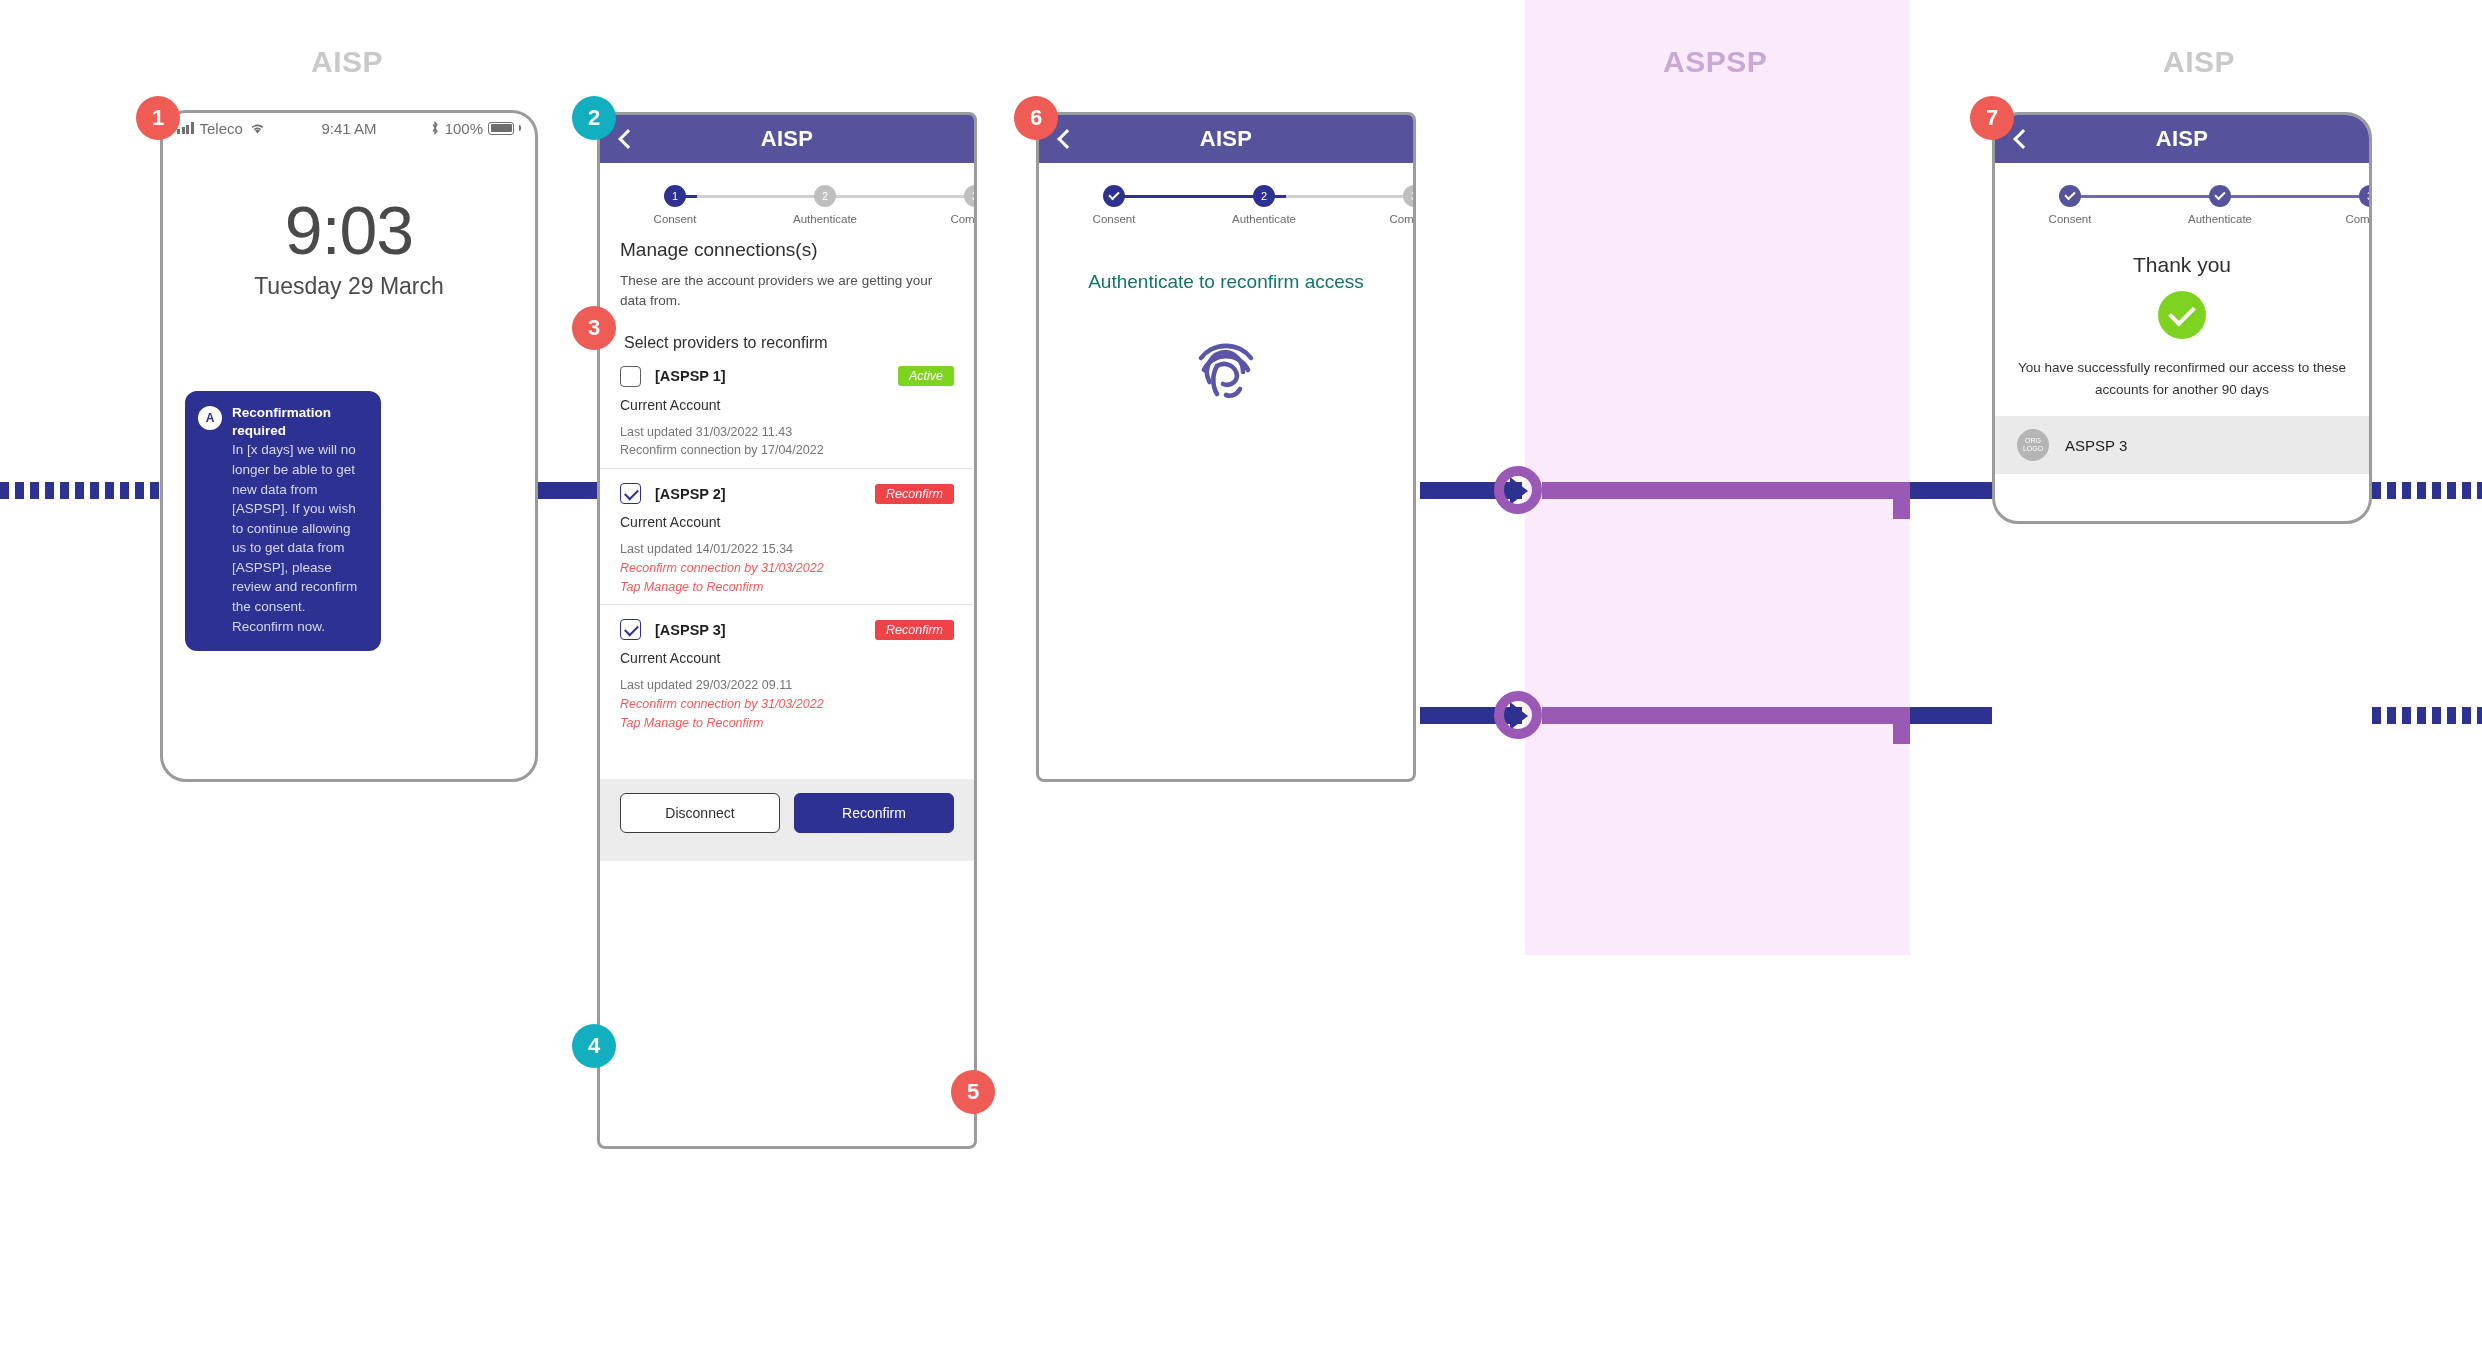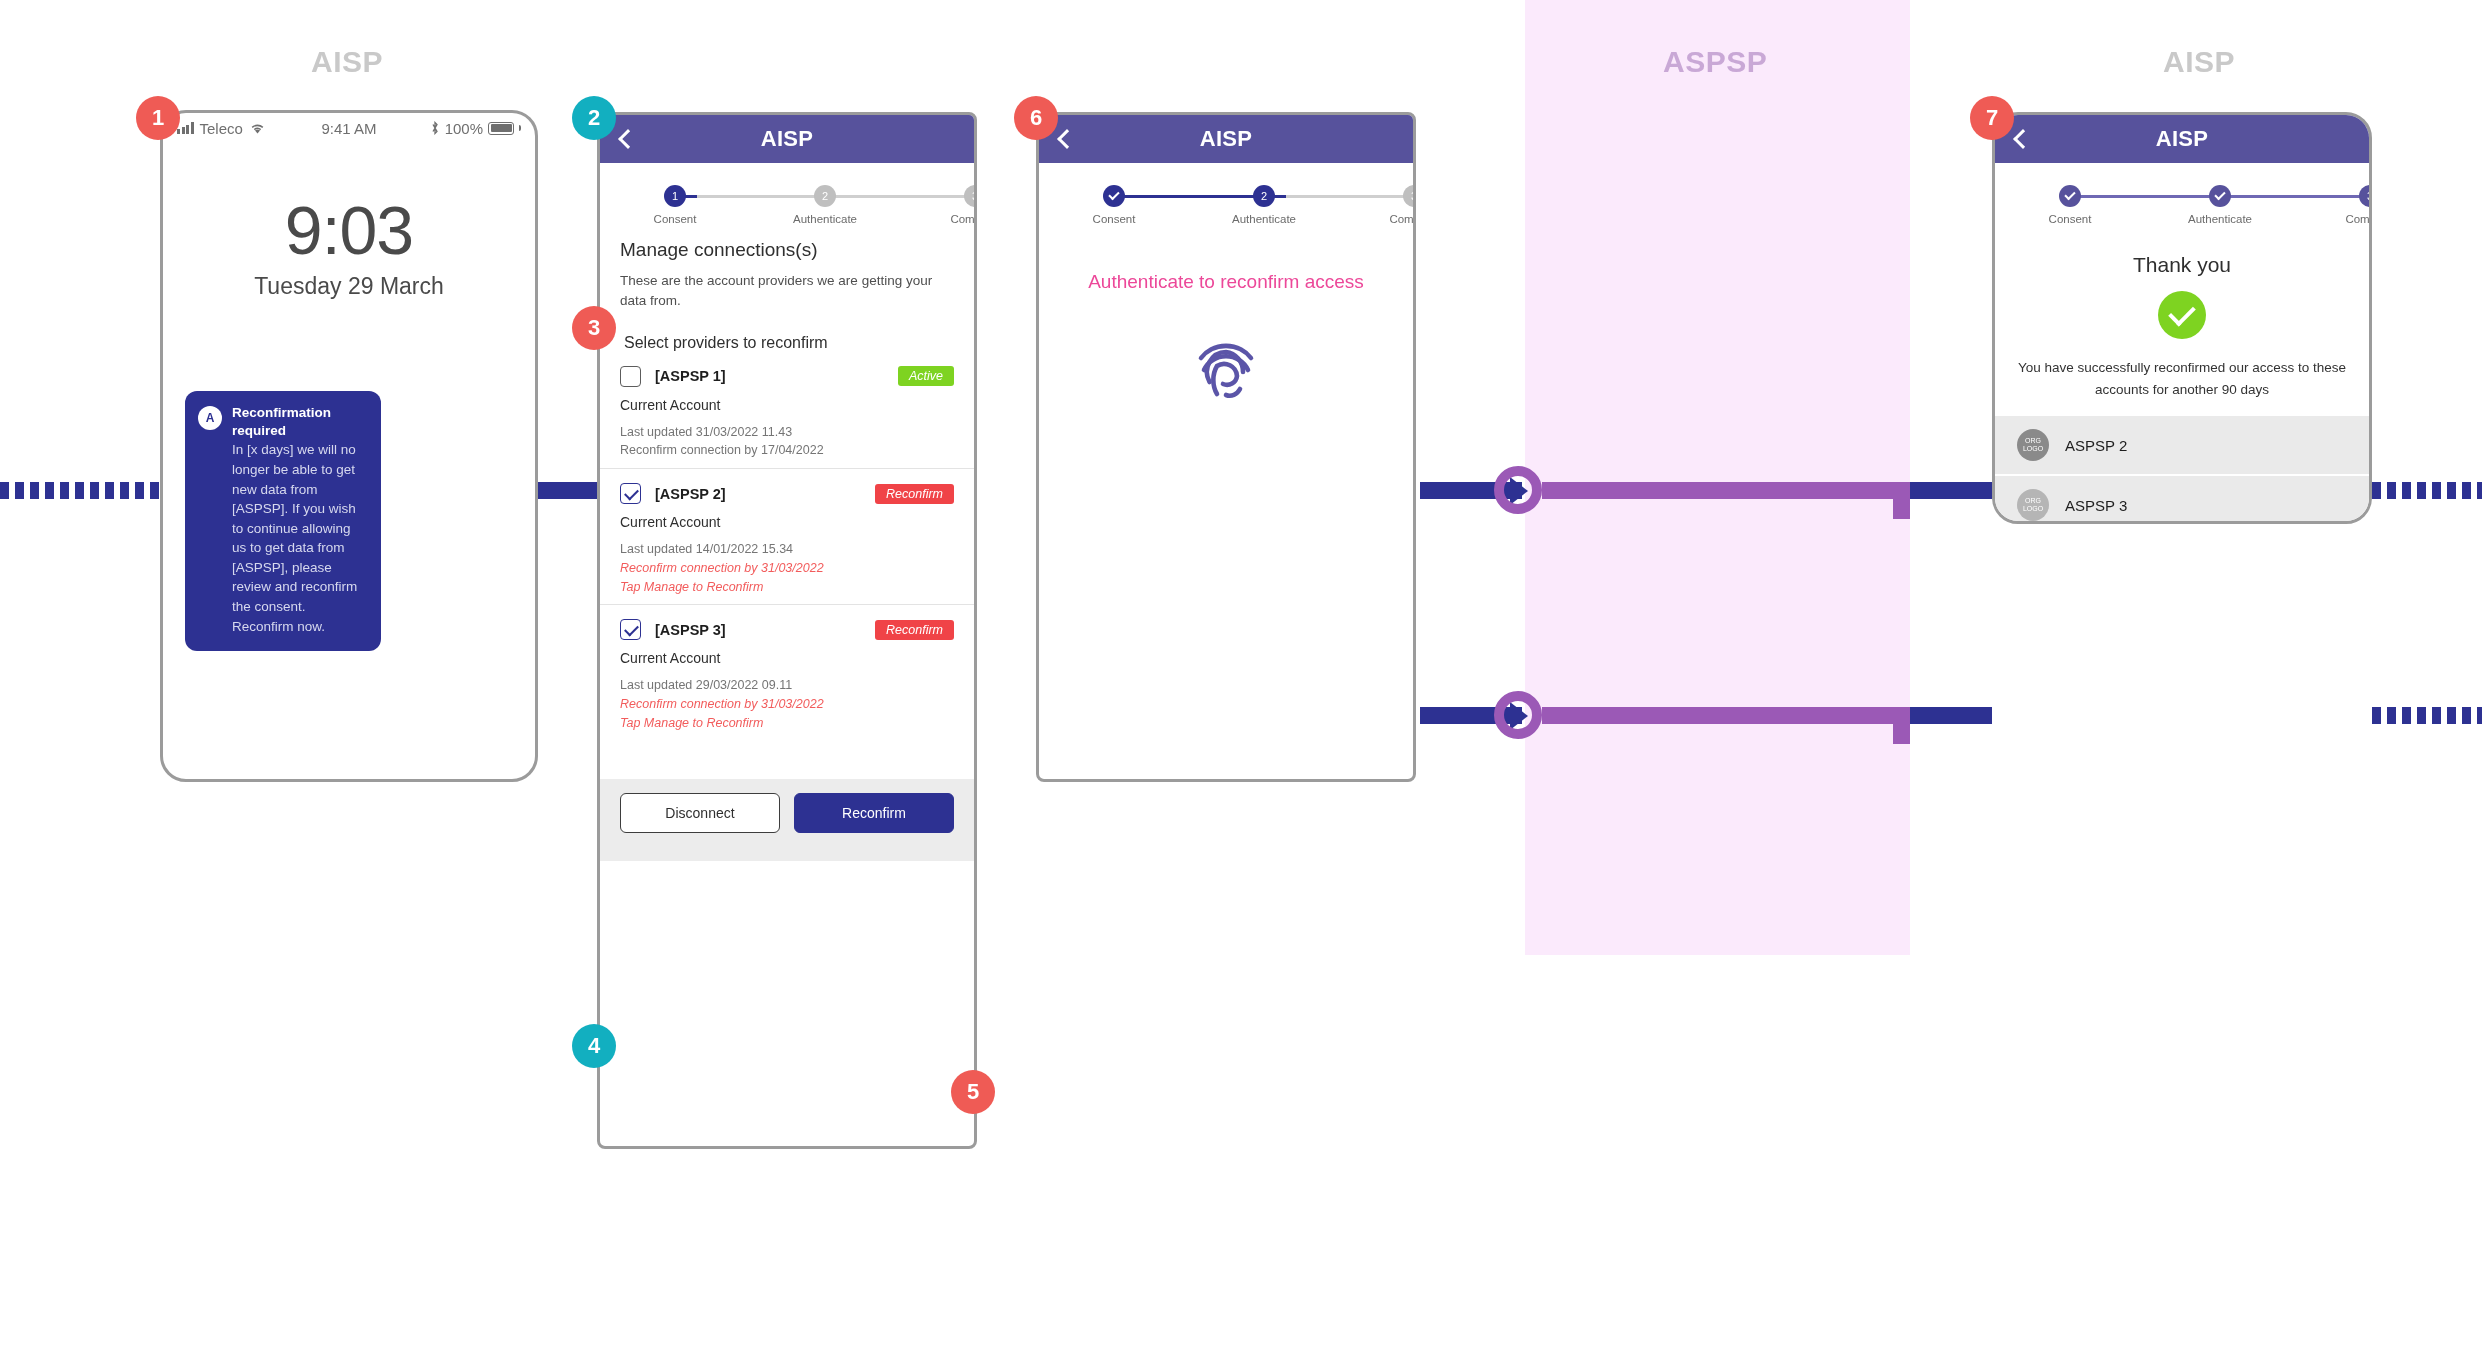--- a/index.html
+++ b/index.html
@@ -147,21 +147,21 @@
     background: #ececec; padding: 14px 20px 28px 20px; display: flex; gap: 14px;
   }
   .btn {
     font-size: 14px; border-radius: 6px; padding: 11px 0; text-align: center;
     cursor: pointer; flex: 1;
   }
   .btn.ghost { background: #fff; border: 1.6px solid #3d3d3d; color: #2f2f2f; }
   .btn.primary { background: #2d3192; border: 1.6px solid #2d3192; color: #fff; }
 
   
-  .auth-text { text-align: center; font-size: 19px; color: #ec4899;
+  .auth-text { text-align: center; font-size: 19px; color: #0f766e;
                line-height: 1.4; padding: 38px 44px 0 44px; }
   .fp-wrap { display: flex; justify-content: center; padding-top: 36px; }
 
   
   .thanks { text-align: center; font-size: 21px; color: #2f2f2f; padding-top: 22px; }
   .tick-wrap { display: flex; justify-content: center; padding-top: 14px; }
   .tick {
     width: 48px; height: 48px; border-radius: 50%; background: #7ed321;
     display: flex; align-items: center; justify-content: center;
   }
@@ -403,26 +403,20 @@
     </div>
 
     <div class="thanks">Thank you</div>
     <div class="tick-wrap">
       <div class="tick"></div>
     </div>
     <div class="succ-text">You have successfully reconfirmed our access to these accounts for another 90 days</div>
 
     <div style="margin-top:16px;">
       <div class="acct-row">
-        <div class="acct-logo" style="background:#8a8a8a;">
-          <span>ORG LOGO</span>
-        </div>
-        <div class="acct-name">ASPSP 2</div>
-      </div>
-      <div class="acct-row">
         <div class="acct-logo" style="background:#b5b5b5;">
           <span>ORG LOGO</span>
         </div>
         <div class="acct-name">ASPSP 3</div>
       </div>
     </div>
 
   </div>
 
   <div class="badge red" style="left:136px;  top:96px;">1</div>

